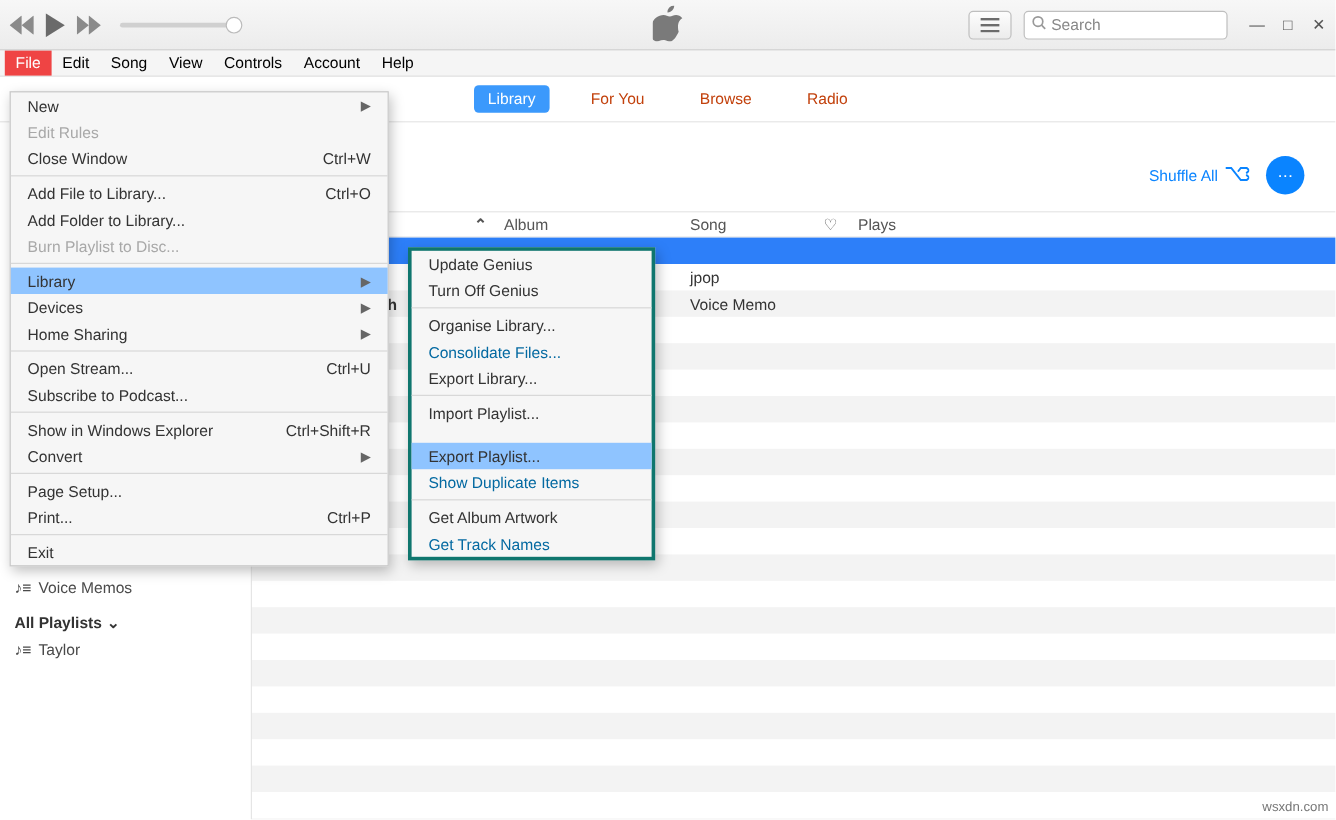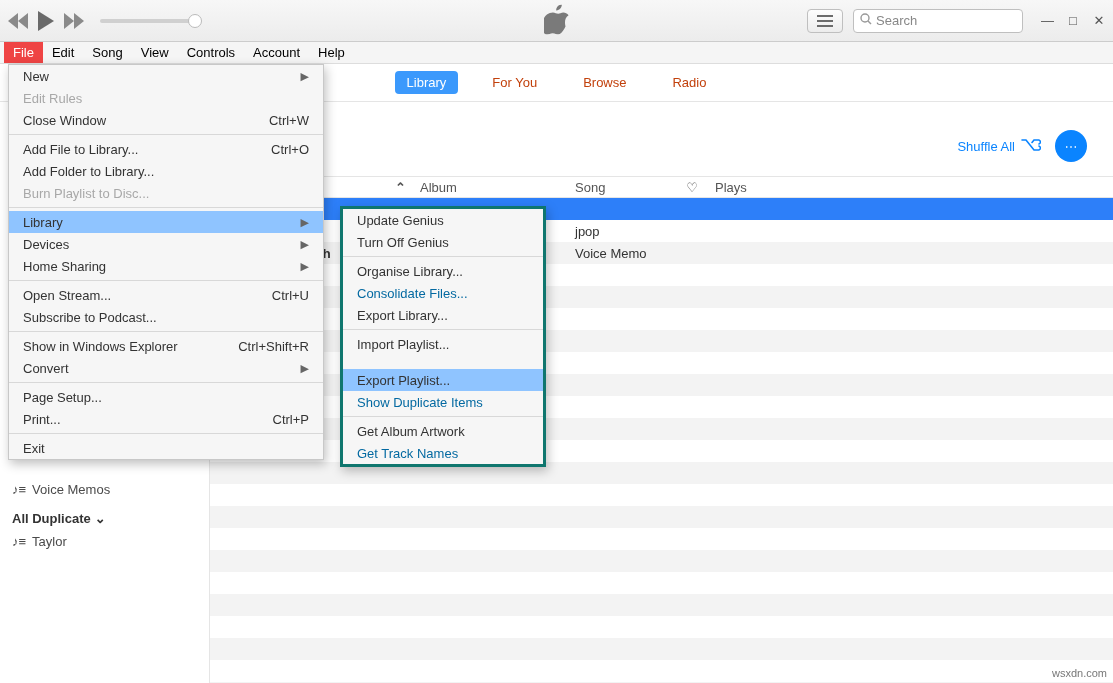--- a/index.html
+++ b/index.html
@@ -53,21 +53,21 @@
 .col-plays  { flex: 1; }
 
 .rows { }
 .row { display: flex; align-items: center; height: 22px; font-size: 12.5px; color: #333; }
 .row.sel { background: #2d7ff9; color: #fff; }
 .row .cell { padding: 0 8px; }
 .stripe { height: 22px; }
 .stripe:nth-child(odd) { background: #f3f3f3; }
 
 
-.dropdown { position: absolute; top: 64px; left: 8px; width: 316px; background: #f6f6f6; border: 1px solid #c8c8c8; box-shadow: 2px 4px 10px rgba(0,0,0,.25); z-index: 50; }
+.dropdown { position: absolute; top: 76px; left: 8px; width: 316px; background: #f6f6f6; border: 1px solid #c8c8c8; box-shadow: 2px 4px 10px rgba(0,0,0,.25); z-index: 50; }
 .dropdown .ditem { display: flex; align-items: center; justify-content: space-between; padding: 4px 14px; font-size: 13px; color: #333; height: 22px; }
 .dropdown .ditem.hov { background: #8fc4ff; }
 .dropdown .ditem.dis { color: #a8a8a8; }
 .dropdown .sep { height: 1px; background: #d8d8d8; margin: 3px 0; }
 .dropdown .arrow { color: #666; font-size: 11px; }
 
 
 .submenu { position: absolute; top: 206px; left: 340px; width: 206px; background: #f6f6f6; border: 3px solid #0f766e; box-shadow: 2px 4px 10px rgba(0,0,0,.25); z-index: 60; }
 .submenu .sitem { padding: 4px 14px; height: 22px; display: flex; align-items: center; color: #333; font-size: 13px; }
 .submenu .sitem.hov { background: #8fc4ff; margin-top: 14px; }
@@ -147,21 +147,21 @@
   <div class="tab">Radio</div>
 </div>
 
 <div class="main">
   <div class="sidebar">
     <div class="pl-item" style="margin-top:370px">
       <span>♪≡</span>
       <span>Voice Memos</span>
     </div>
     <div class="pl-head" style="margin-top:14px">
-      <span>All Duplicate</span>
+      <span>All Playlists</span>
       <span>⌄</span>
     </div>
     <div class="pl-item">
       <span>♪≡</span>
       <span>Taylor</span>
     </div>
   </div>
 
   <div class="content">
     <div class="content-head">

